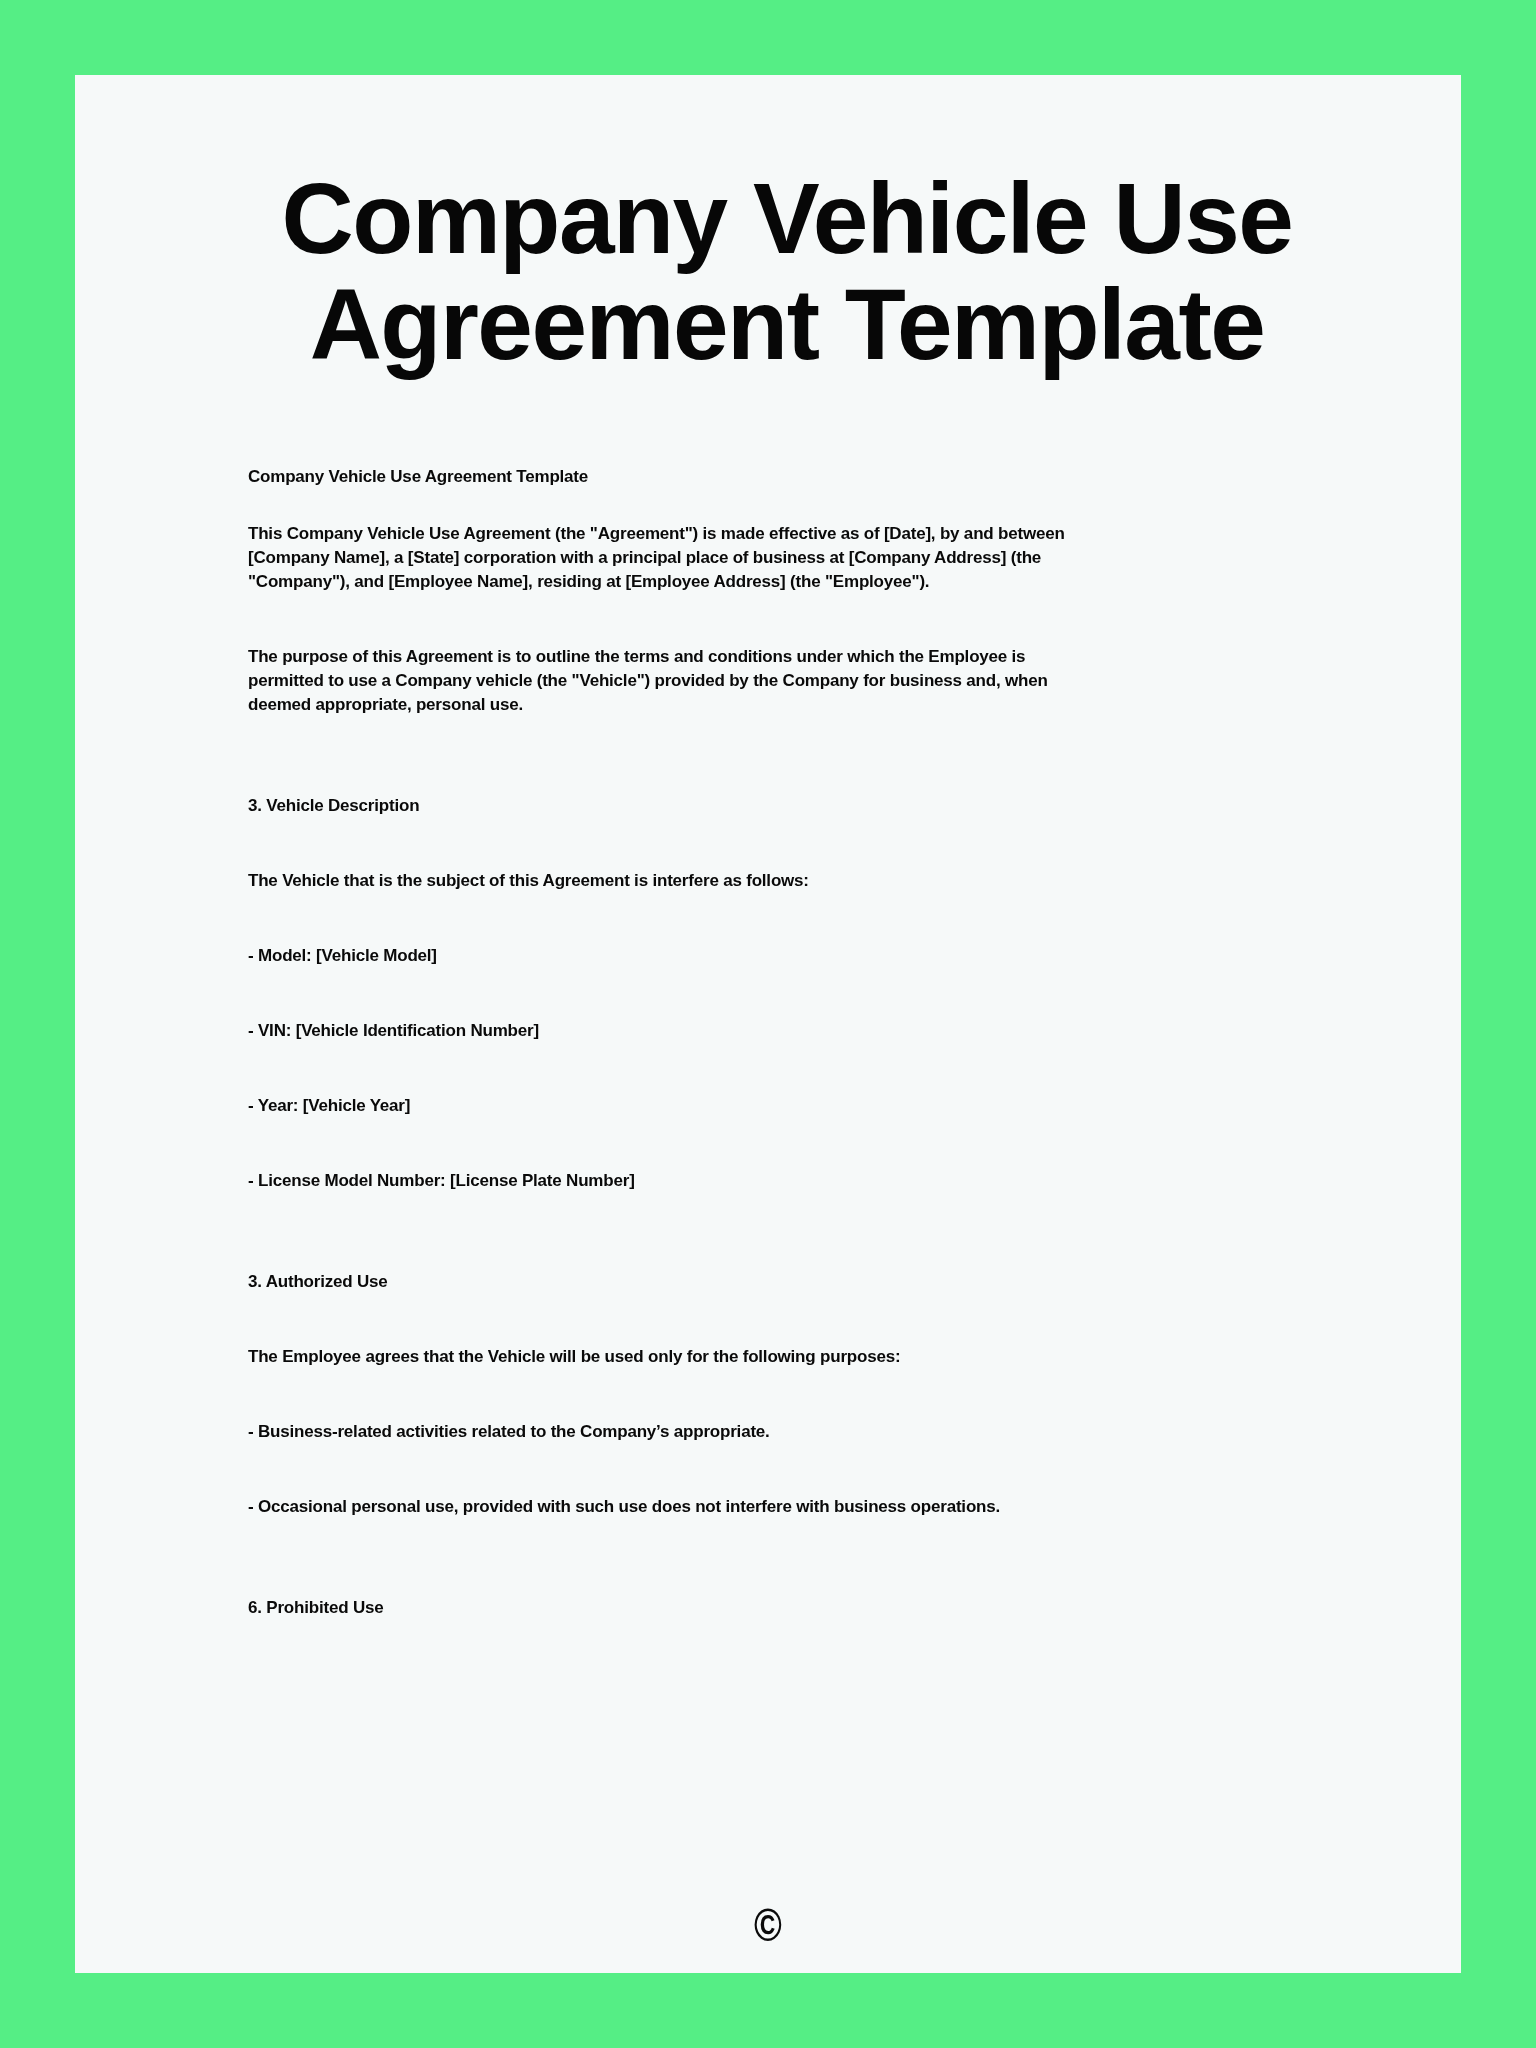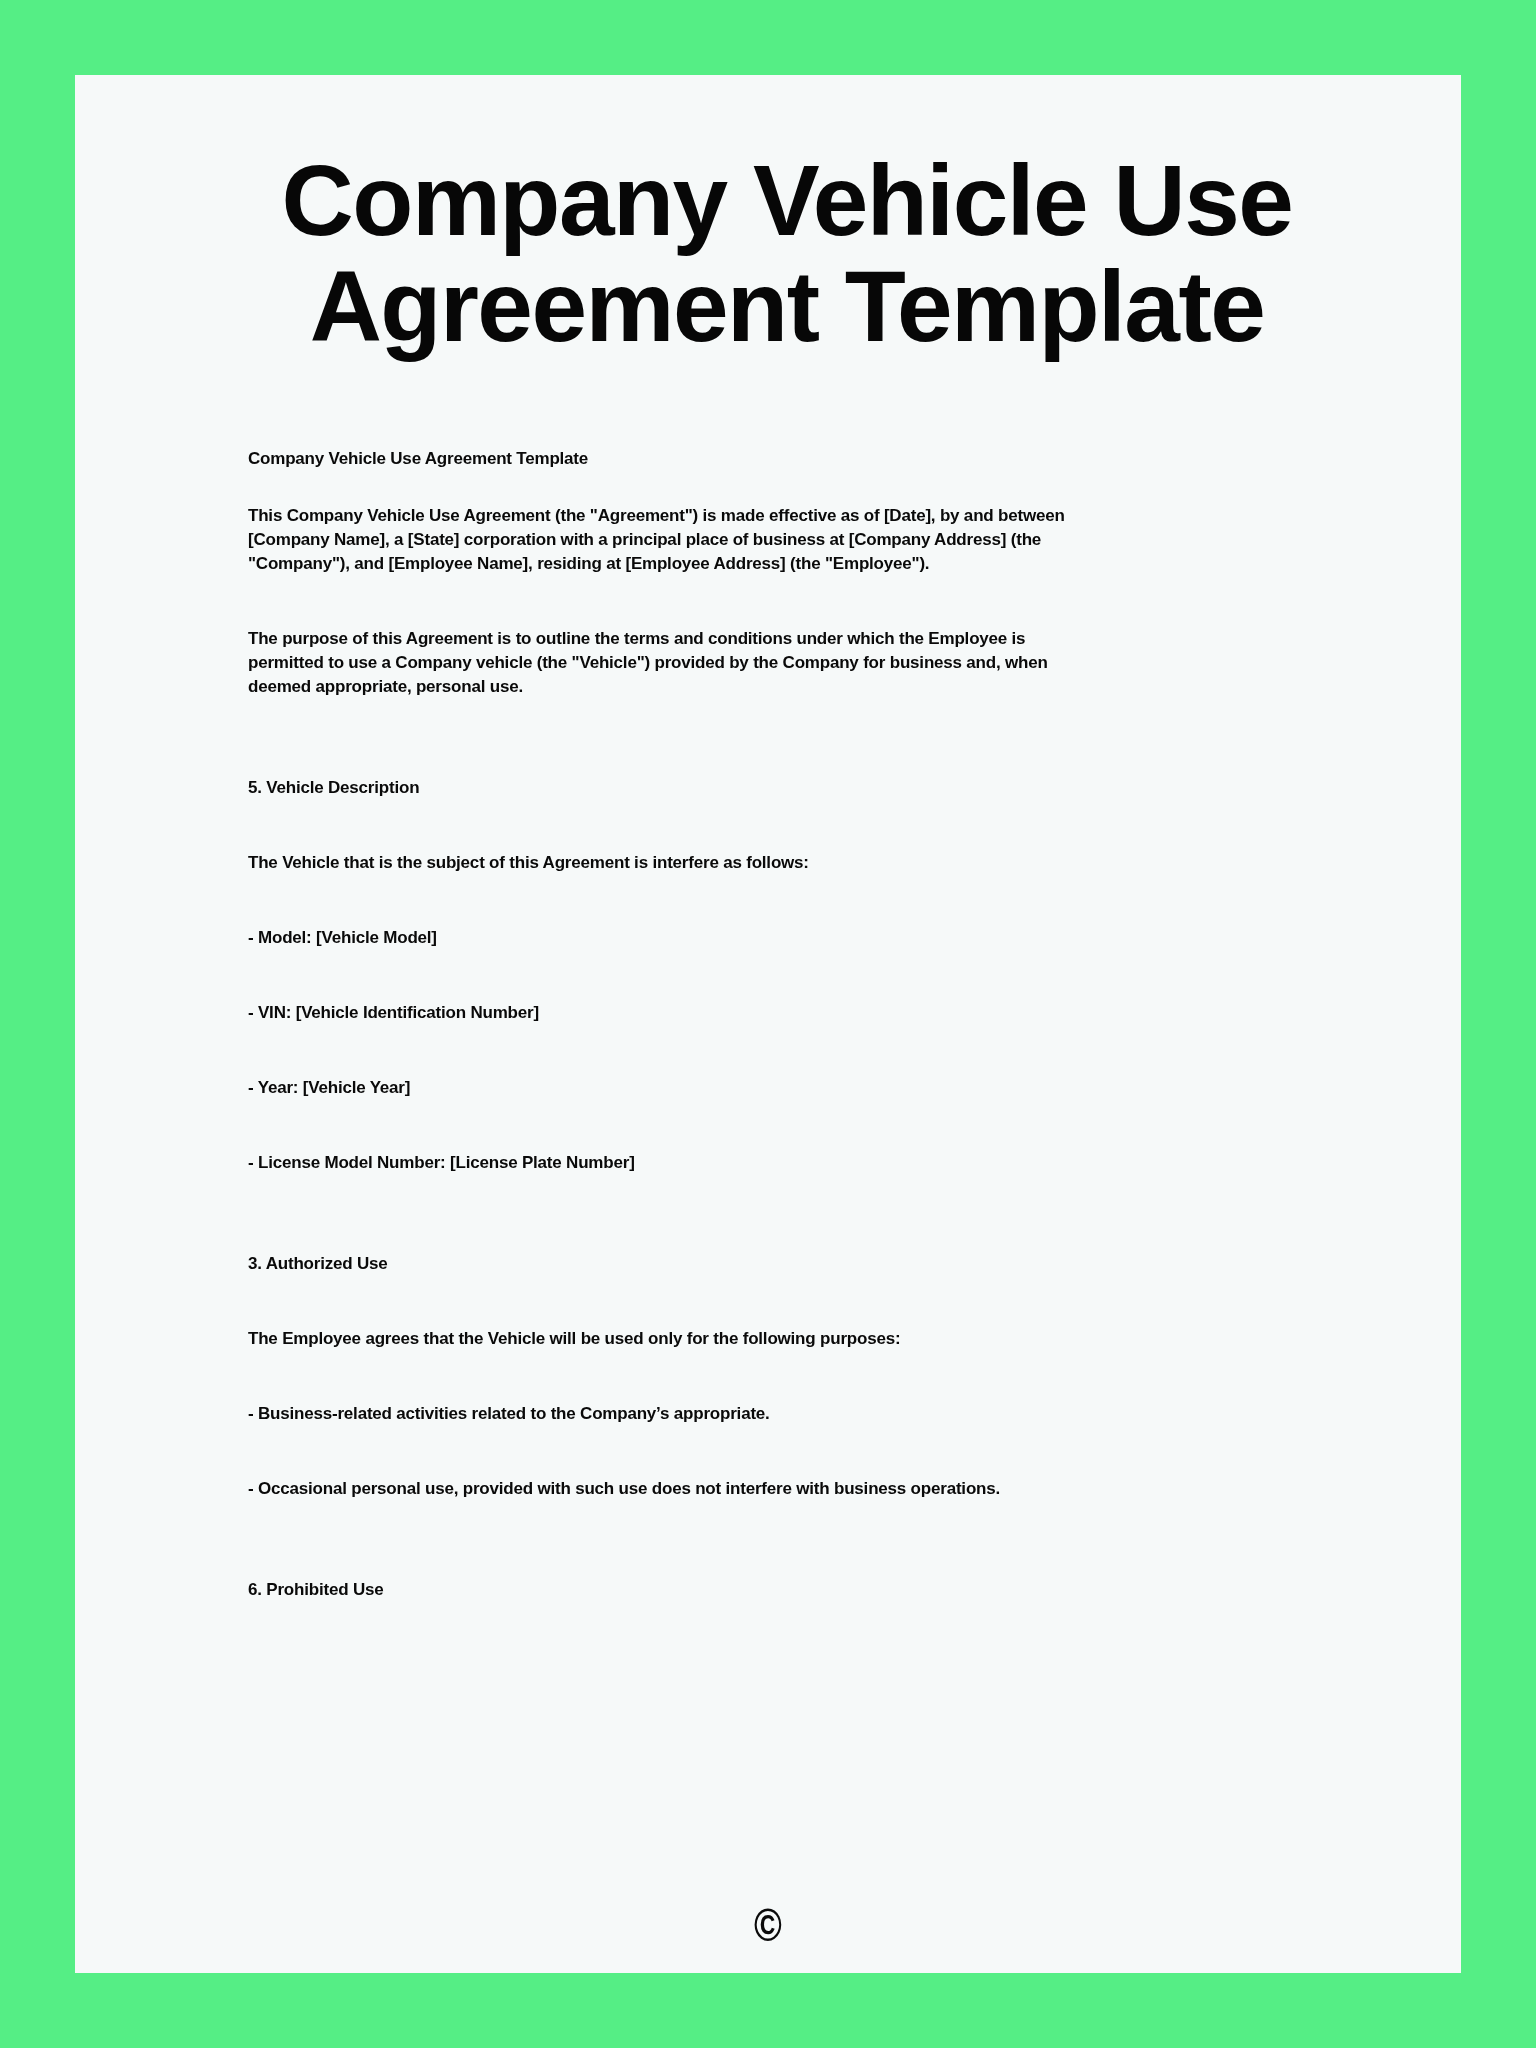--- a/index.html
+++ b/index.html
@@ -12,21 +12,21 @@
     overflow: hidden;
   }
   .canvas { position: absolute; inset: 0; background: #55ee85; }
   .page {
     position: absolute;
     left: 75px; top: 75px;
     width: 1386px; height: 1898px;
     background: #f6f9f9;
   }
   .title {
-    margin: 72px auto 0 auto;
+    margin: 90px auto 0 auto;
     text-align: center;
     font-size: 100px;
     line-height: 106px;
     letter-spacing: -1.5px;
     white-space: pre-line;
     font-weight: bold;
     color: #070707;
     padding-left: 38px;
   }
   .content {
@@ -66,21 +66,21 @@
 Agreement Template</h1>
 
     <div class="content">
       <p class="block mb-sm">Company Vehicle Use Agreement Template</p>
       <p class="block">This Company Vehicle Use Agreement (the "Agreement") is made effective as of [Date], by and between
 [Company Name], a [State] corporation with a principal place of business at [Company Address] (the
 "Company"), and [Employee Name], residing at [Employee Address] (the "Employee").</p>
       <p class="block">The purpose of this Agreement is to outline the terms and conditions under which the Employee is
 permitted to use a Company vehicle (the "Vehicle") provided by the Company for business and, when
 deemed appropriate, personal use.</p>
-      <p class="block section">5. Vehicle Description</p>
+      <p class="block section">3. Vehicle Description</p>
       <p class="block">The Vehicle that is the subject of this Agreement is interfere as follows:</p>
       <p class="block">- Model: [Vehicle Model]</p>
       <p class="block">- VIN: [Vehicle Identification Number]</p>
       <p class="block">- Year: [Vehicle Year]</p>
       <p class="block">- License Model Number: [License Plate Number]</p>
       <p class="block section">3. Authorized Use</p>
       <p class="block">The Employee agrees that the Vehicle will be used only for the following purposes:</p>
       <p class="block">- Business-related activities related to the Company’s appropriate.</p>
       <p class="block">- Occasional personal use, provided with such use does not interfere with business operations.</p>
       <p class="block section">6. Prohibited Use</p>

